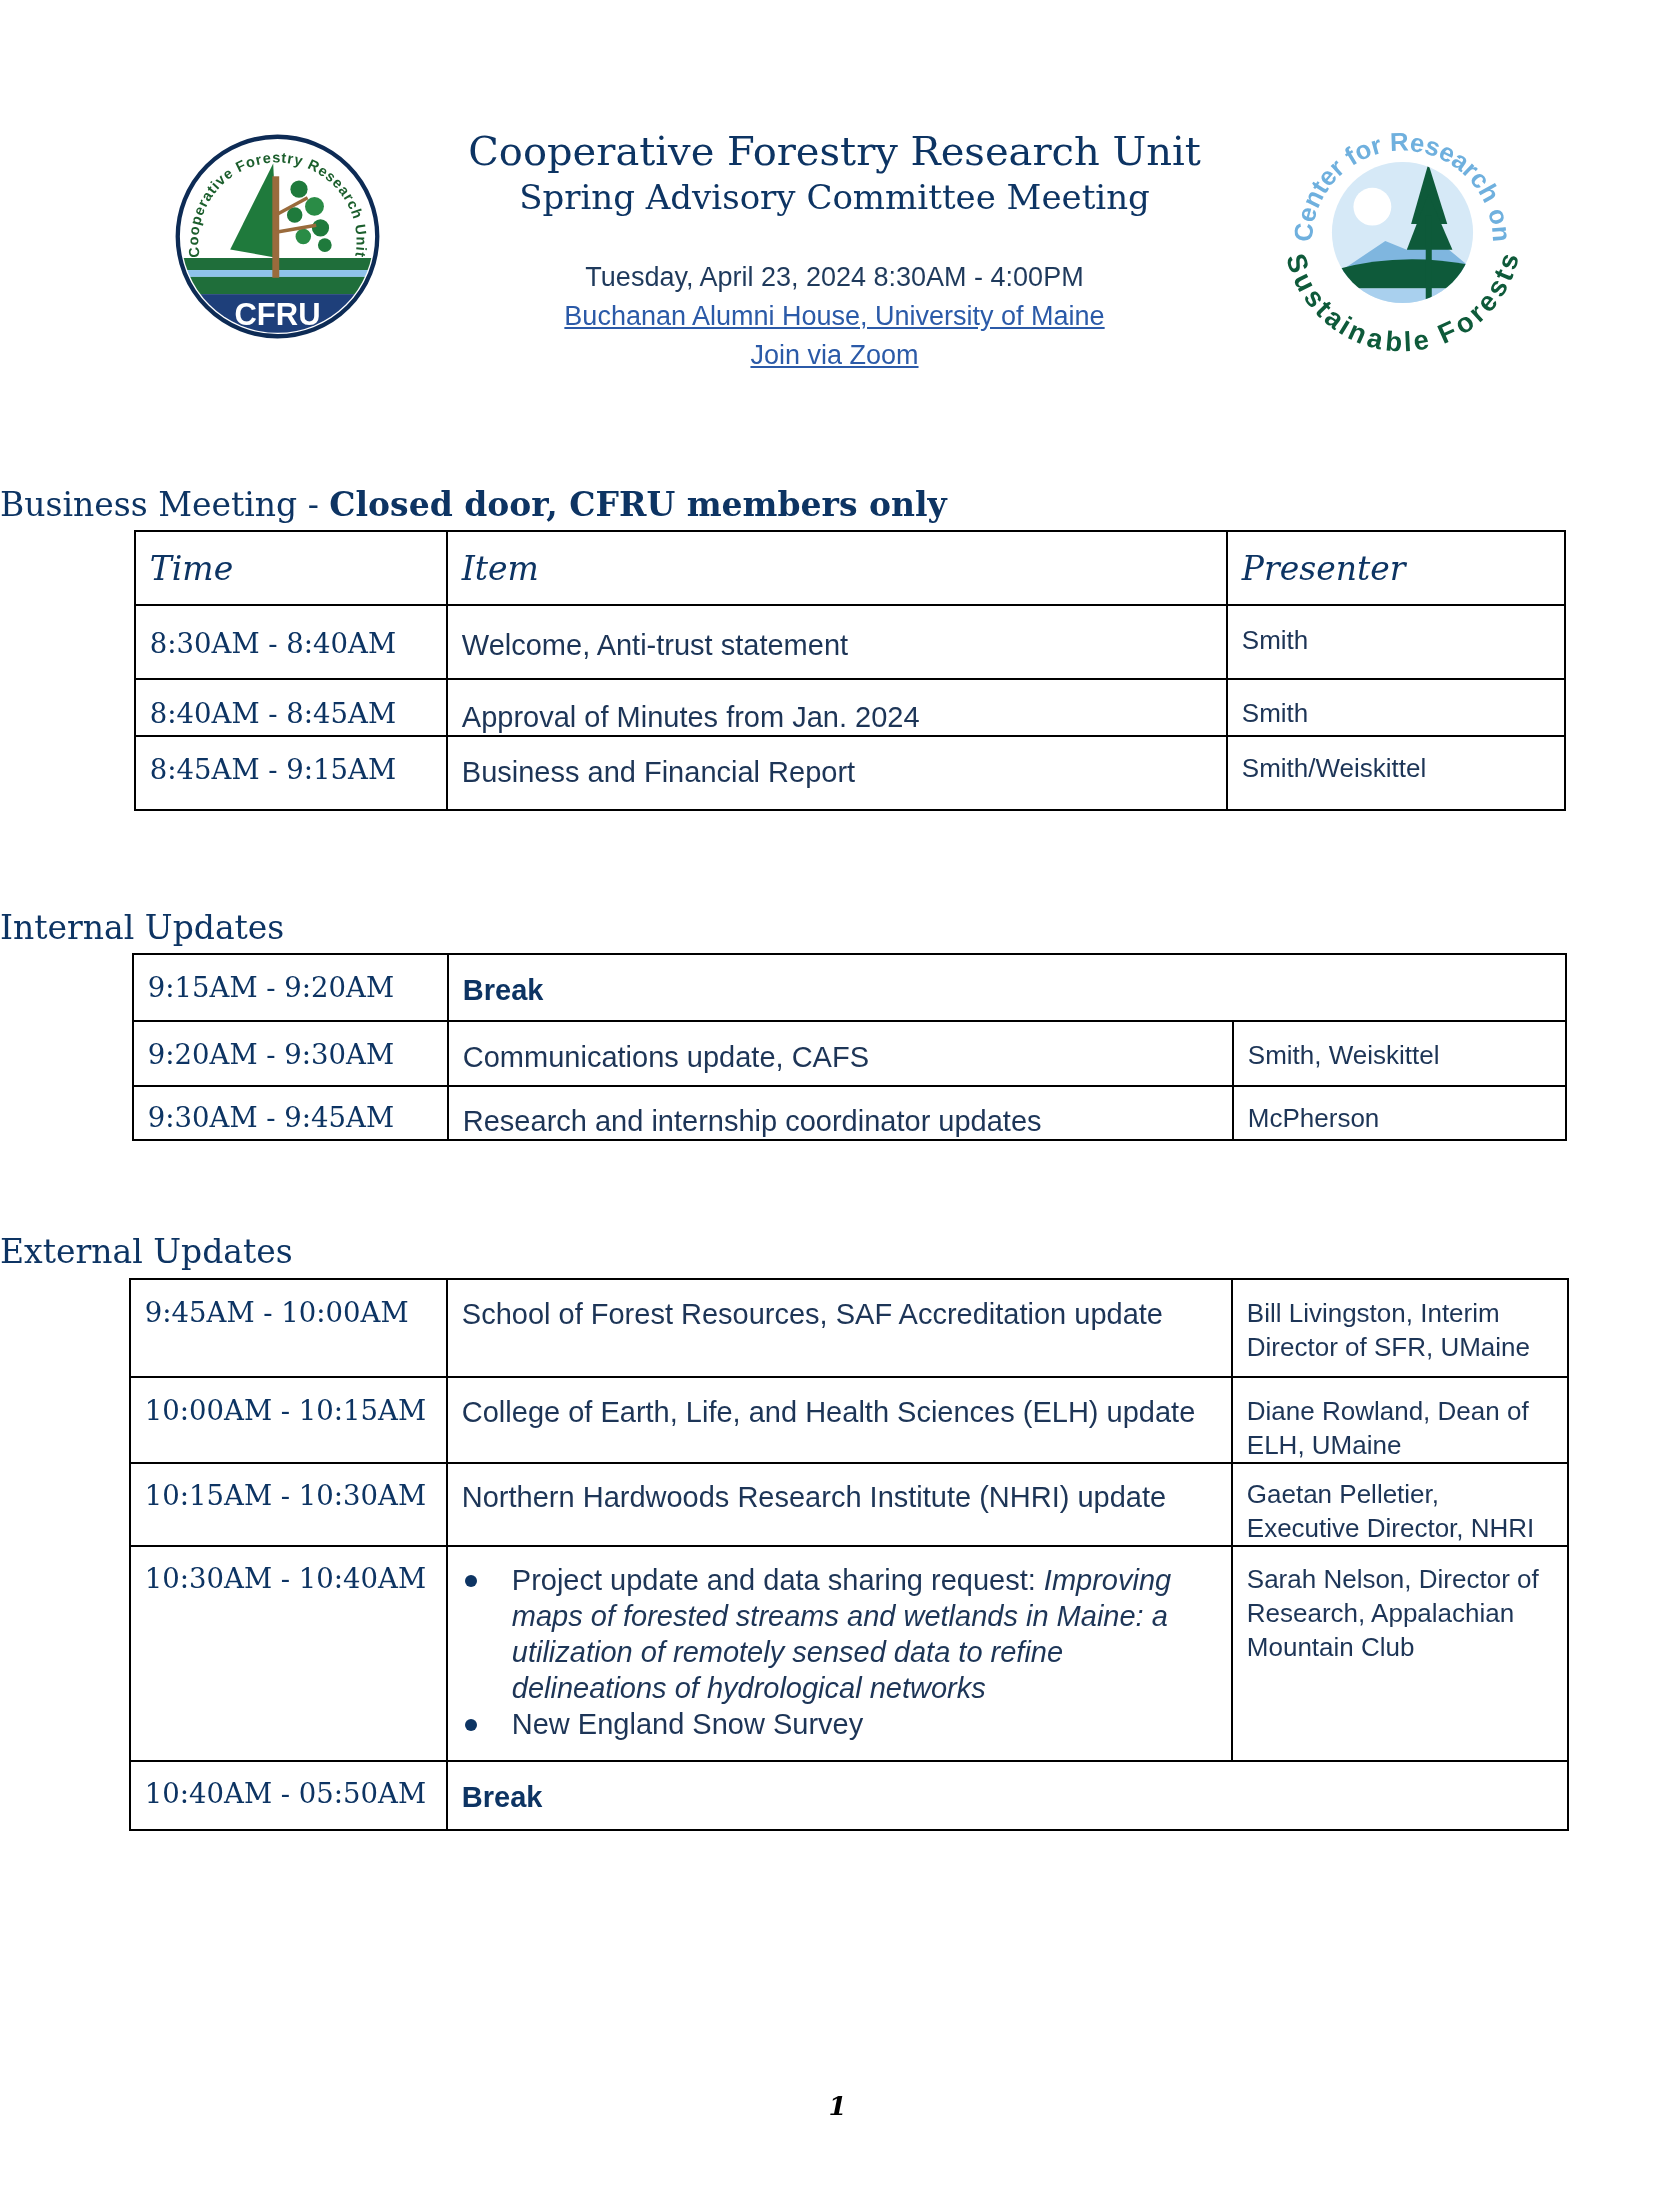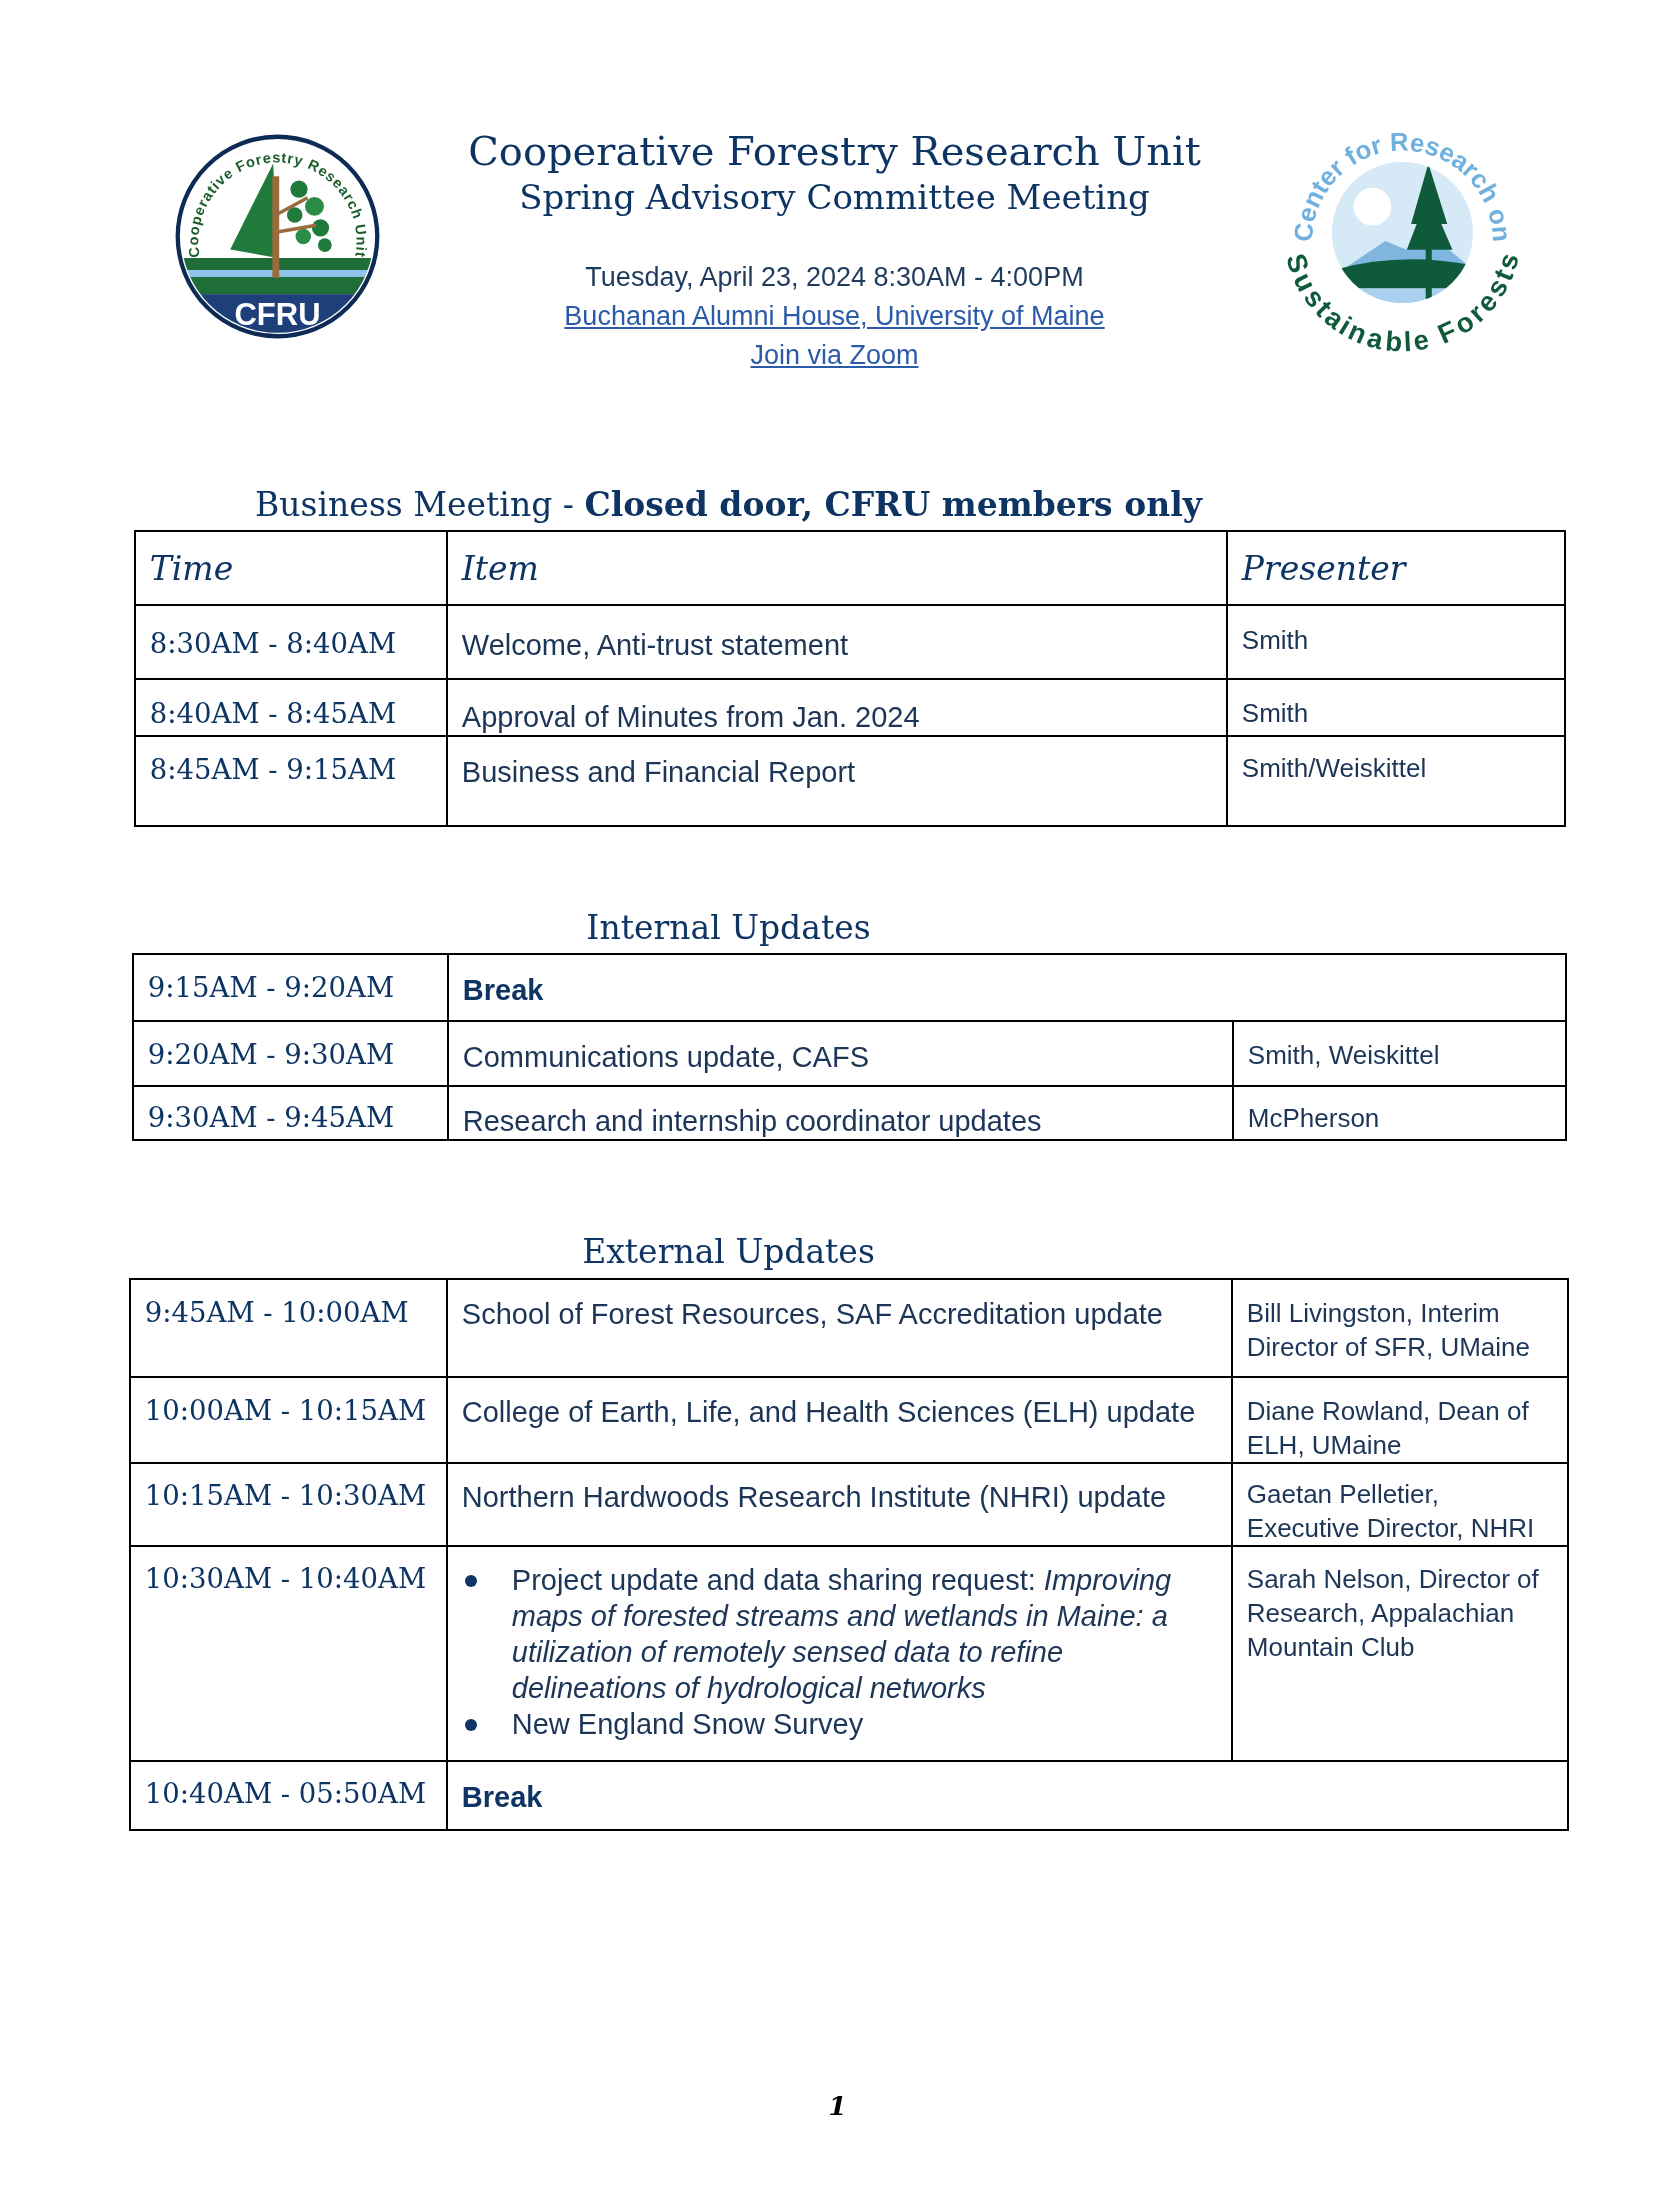--- a/index.html
+++ b/index.html
@@ -10,21 +10,21 @@
   
   .logo-left { position: absolute; left: 170px; top: 129px; width: 215px; height: 215px; }
   .logo-right { position: absolute; left: 1282px; top: 112px; width: 241px; height: 241px; }
   .head { position: absolute; left: 413px; width: 843px; top: 127px; text-align: center; }
   .title { font-size: 40px; line-height: 48px; margin: 0; font-weight: normal; color: #0d3463; }
   .subtitle { font-size: 34px; line-height: 45px; margin: 0; font-weight: normal; color: #0d3463; }
   .meta { margin-top: 38px; font-size: 27px; line-height: 39px; color: #1f3a5c; }
   .meta a { color: #2b5aa8; text-decoration: underline; display: block; }
 
   
-  .section-title { position: absolute; left: 0; width: 1457px; text-align: center; font-size: 33px; color: #0d3463; }
+  .section-title { position: absolute; left: 0; width: 1457px; font-size: 33px; color: #0d3463; }
   .section-title b { font-weight: bold; }
 
   table.agenda { position: absolute; border-collapse: collapse; table-layout: fixed; }
   table.agenda td { border: 2.6px solid #000; vertical-align: top; padding: 0; }
   .cell { padding: 15.5px 13.8px 0 13.8px; }
   .time { font-family: "DejaVu Serif", "Liberation Serif", serif; font-size: 27.5px; color: #0d3463; }
   .item { font-family: "Liberation Sans", "DejaVu Sans", sans-serif; font-size: 29px; color: #1d3557; line-height: 36px; }
   .pres { font-family: "Liberation Sans", "DejaVu Sans", sans-serif; font-size: 26px; color: #1d3557; line-height: 34px; }
   .hdr { font-family: "DejaVu Serif", "Liberation Serif", serif; font-style: italic; font-size: 33px; color: #0d3463; }
   .break { font-weight: bold; color: #0d3463; }
@@ -148,21 +148,21 @@
     <td>
           <div class="cell time" style="padding-top:17px">8:40AM - 8:45AM</div>
         </td>
     <td>
           <div class="cell item" style="padding-top:19px">Approval of Minutes from Jan. 2024</div>
         </td>
     <td>
           <div class="cell pres" style="padding-top:15.5px">Smith</div>
         </td>
   </tr>
-  <tr style="height:90px">
+  <tr style="height:74px">
     <td>
           <div class="cell time" style="padding-top:15.5px">8:45AM - 9:15AM</div>
         </td>
     <td>
           <div class="cell item" style="padding-top:17px">Business and Financial Report</div>
         </td>
     <td>
           <div class="cell pres" style="padding-top:13.8px">Smith/Weiskittel</div>
         </td>
   </tr>

